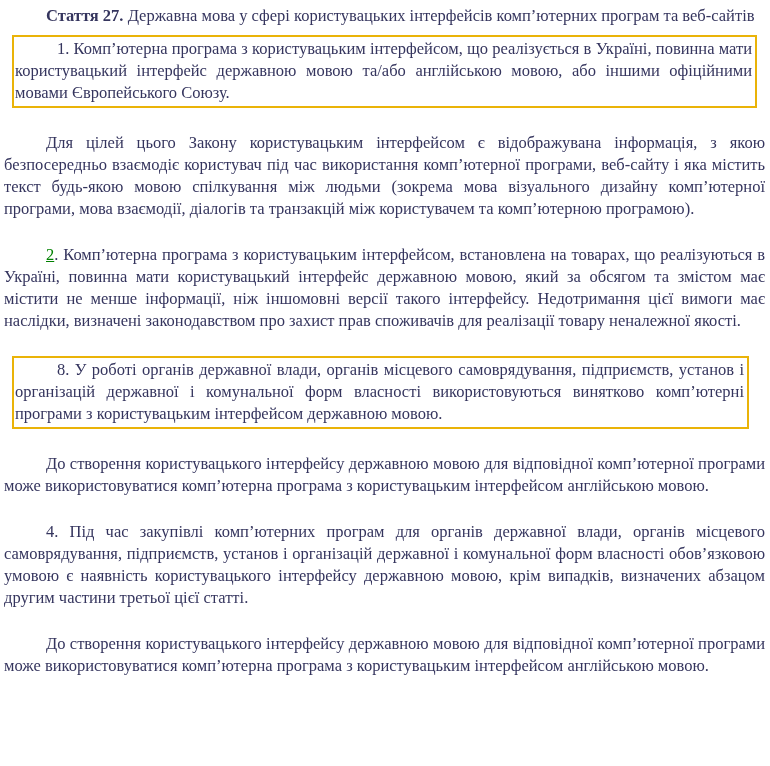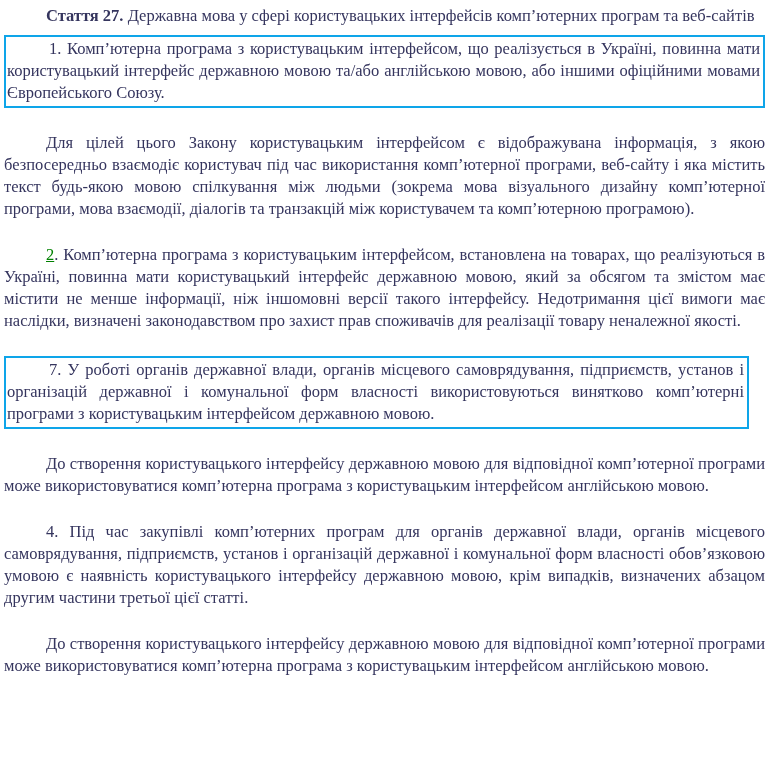--- a/index.html
+++ b/index.html
@@ -26,22 +26,22 @@
     text-indent: 42px;
   }
   .title {
     margin: 3px 0 8px 0;
     text-indent: 42px;
   }
   .title .title-label {
     font-weight: bold;
   }
   .box {
-    border: 2px solid #0ea5e9;
-    margin: 6px 0;
+    border: 2px solid #eab308;
+    margin: 6px 8px;
     padding: 1px 3px 2px 1px;
   }
   .box .para {
     margin: 0;
   }
   .box-narrow {
     margin-right: 16px;
   }
   .amend-link {
     color: #008000;
@@ -61,21 +61,21 @@
   <div class="box">
     <p class="para">1. Комп’ютерна програма з користувацьким інтерфейсом, що реалізується в Україні, повинна мати користувацький інтерфейс державною мовою та/або англійською мовою, або іншими офіційними мовами Європейського Союзу.</p>
   </div>
 
   <p class="para">Для цілей цього Закону користувацьким інтерфейсом є відображувана інформація, з якою безпосередньо взаємодіє користувач під час використання комп’ютерної програми, веб-сайту і яка містить текст будь-якою мовою спілкування між людьми (зокрема мова візуального дизайну комп’ютерної програми, мова взаємодії, діалогів та транзакцій між користувачем та комп’ютерною програмою).</p>
 
 
   <p class="para"><a class="amend-link">2</a><span>. Комп’ютерна програма з користувацьким інтерфейсом, встановлена на товарах, що реалізуються в Україні, повинна мати користувацький інтерфейс державною мовою, який за обсягом та змістом має містити не менше інформації, ніж іншомовні версії такого інтерфейсу. Недотримання цієї вимоги має наслідки, визначені законодавством про захист прав споживачів для реалізації товару неналежної якості.</span></p>
 
   <div class="box box-narrow">
-    <p class="para">7. У роботі органів державної влади, органів місцевого самоврядування, підприємств, установ і організацій державної і комунальної форм власності використовуються винятково комп’ютерні програми з користувацьким інтерфейсом державною мовою.</p>
+    <p class="para">8. У роботі органів державної влади, органів місцевого самоврядування, підприємств, установ і організацій державної і комунальної форм власності використовуються винятково комп’ютерні програми з користувацьким інтерфейсом державною мовою.</p>
   </div>
 
   <p class="para">До створення користувацького інтерфейсу державною мовою для відповідної комп’ютерної програми може використовуватися комп’ютерна програма з користувацьким інтерфейсом англійською мовою.</p>
 
   <p class="para">4. Під час закупівлі комп’ютерних програм для органів державної влади, органів місцевого самоврядування, підприємств, установ і організацій державної і комунальної форм власності обов’язковою умовою є наявність користувацького інтерфейсу державною мовою, крім випадків, визначених абзацом другим частини третьої цієї статті.</p>
 
 
   <p class="para">До створення користувацького інтерфейсу державною мовою для відповідної комп’ютерної програми може використовуватися комп’ютерна програма з користувацьким інтерфейсом англійською мовою.</p>
 
 </div>

